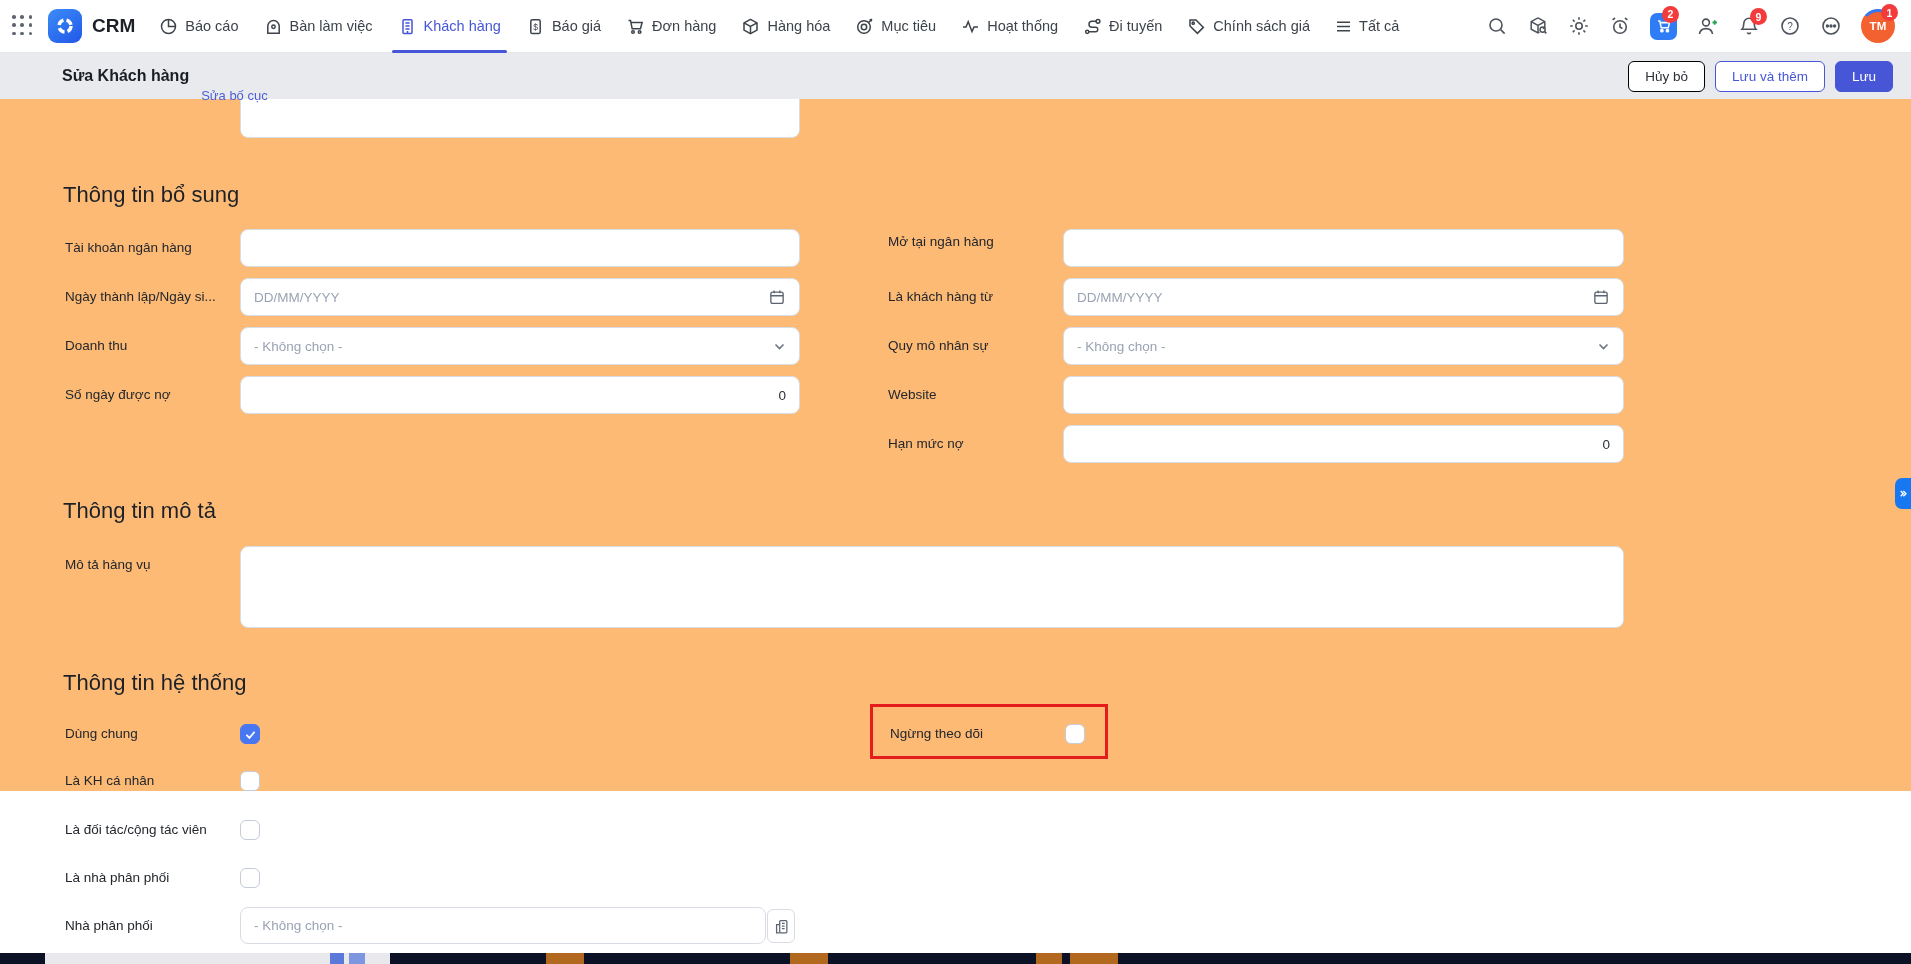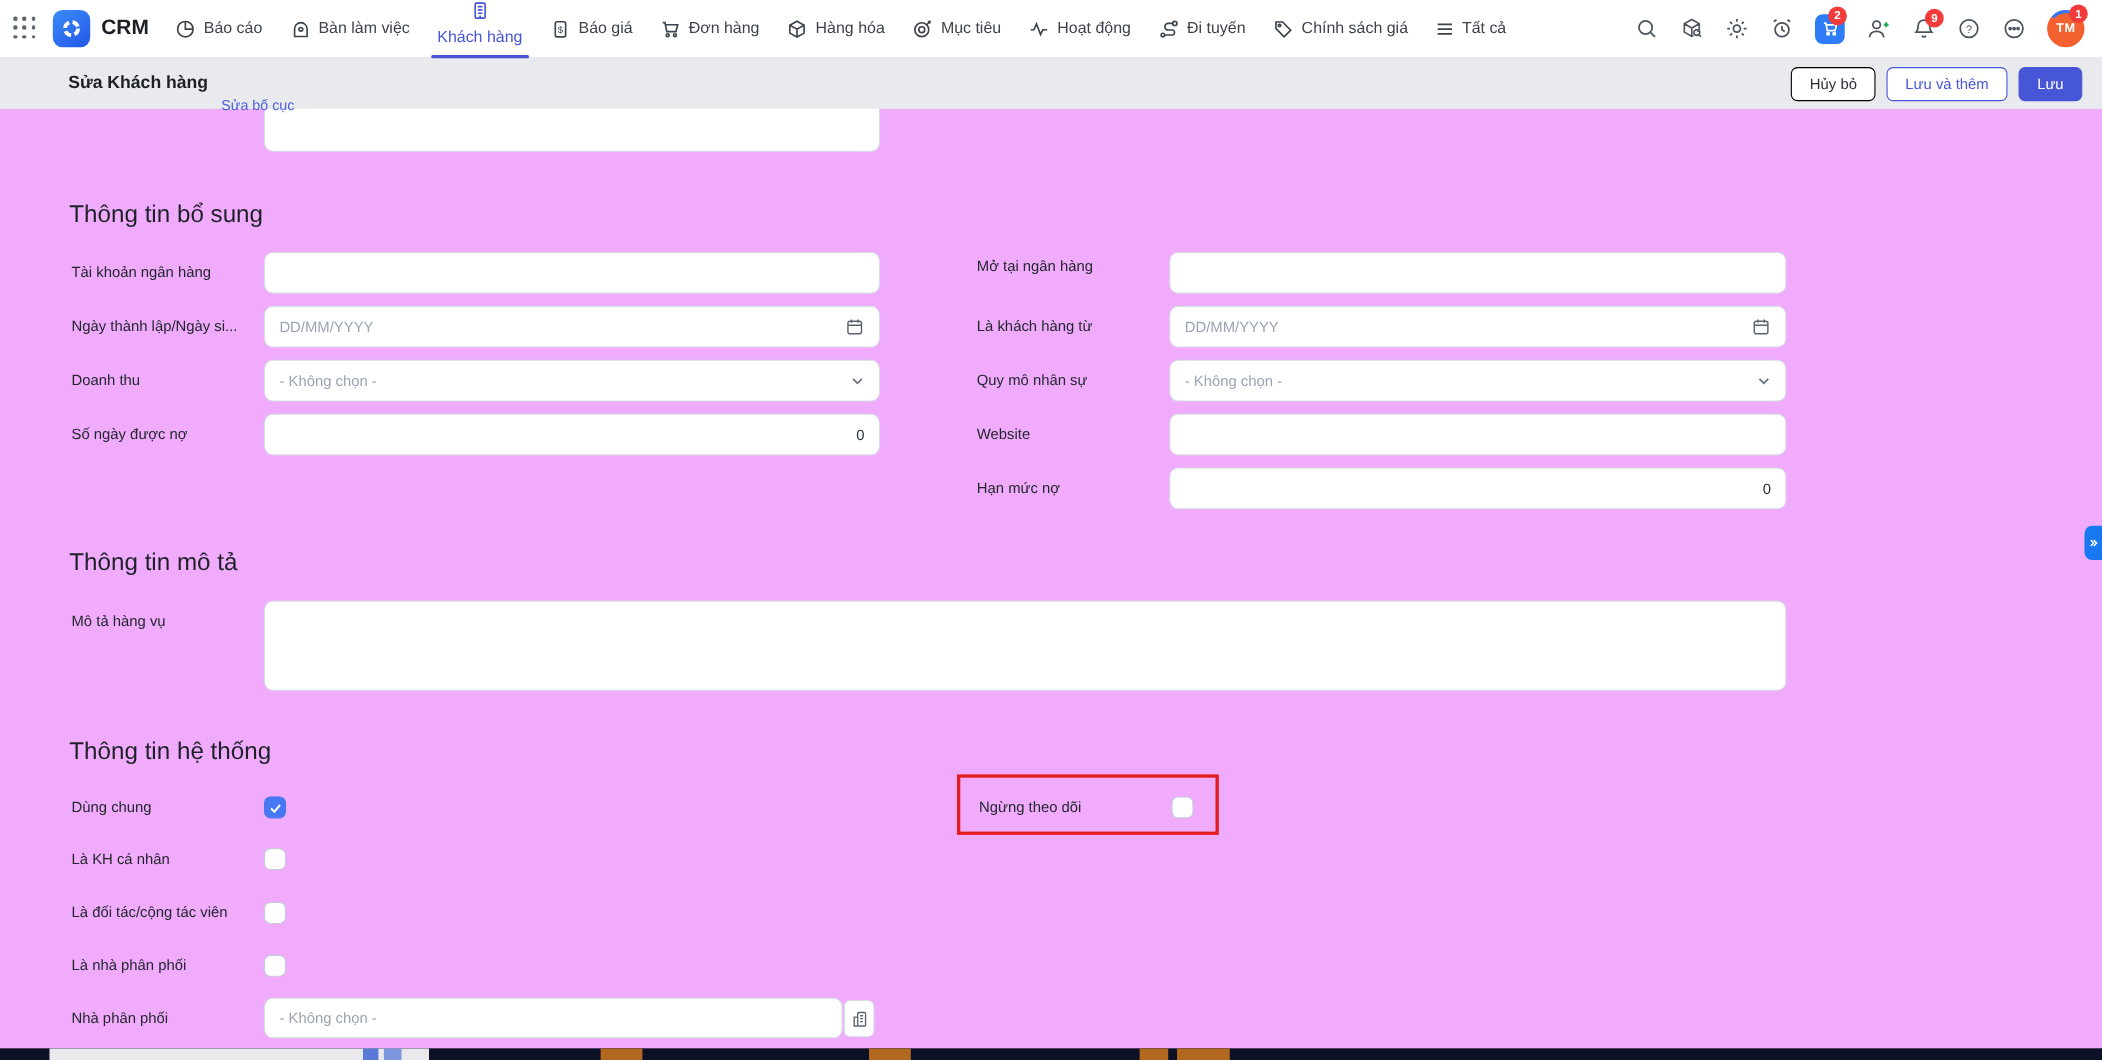--- a/index.html
+++ b/index.html
@@ -1,35 +1,35 @@
 <!DOCTYPE html>
 <html><head>
 <meta charset="utf-8">
 <style>
   * { margin:0; padding:0; box-sizing:border-box; }
   html,body { width:1911px; height:964px; overflow:hidden; background:#fff;
               font-family:"Liberation Sans", sans-serif; }
-  #app { position:relative; width:1911px; height:964px; background:#f0abfc; }
+  #app { position:relative; width:1911px; height:791px; background:#fdba74; }
 
   
   .navbar { position:absolute; top:0; left:0; right:0; height:53px; background:#fff;
             border-bottom:1px solid #e5e7eb; display:flex; align-items:center;
             padding:0 16px 0 12px; z-index:30; }
   .grid-dots { width:22px; height:22px; display:grid; grid-template-columns:repeat(3,1fr);
                gap:3px; margin-right:14px; cursor:pointer; }
   .grid-dots i { width:3.5px; height:3.5px; border-radius:50%; background:#5f6672; }
   .logo { width:34px; height:34px; border-radius:9px;
           background:linear-gradient(145deg,#3b8cf7,#2257e8); display:flex;
           align-items:center; justify-content:center; margin-right:10px; }
   .app-name { font-size:19px; font-weight:bold; color:#1c2026; margin-right:24px; }
   .nav-items { display:flex; align-items:center; gap:25px; height:53px; }
   .nav-item { display:flex; align-items:center; gap:7px; font-size:14.5px; color:#3d434b;
               height:53px; position:relative; cursor:pointer; white-space:nowrap; }
   .nav-item svg { flex:0 0 auto; }
-  .nav-item.active { color:#4656d6; font-weight:500;flex-direction:column; }
+  .nav-item.active { color:#4656d6; font-weight:500; }
   .nav-item.active::after { content:""; position:absolute; left:-6px; right:-6px; bottom:0;
                             height:3px; background:#4656d6; border-radius:2px; }
   .nav-right { margin-left:auto; display:flex; align-items:center; gap:19px; }
   .tool { position:relative; display:flex; align-items:center; justify-content:center;
           cursor:pointer; }
   .badge { position:absolute; top:-7px; left:12px; min-width:17px; height:17px;
            border-radius:9px; background:#f43b3b; color:#fff; font-size:10.5px;
            font-weight:bold; display:flex; align-items:center; justify-content:center;
            padding:0 4px; }
   .cart-app { width:27px; height:27px; border-radius:7px; background:#2f7df6;
@@ -158,21 +158,21 @@
             <circle cx="9" cy="10" r="6.3"></circle>
             <circle cx="9" cy="10" r="2.7"></circle>
             <path d="M13.5 5.5 17 2M14.8 2.2l2 2"></path>
           </svg>
         <span>Mục tiêu</span>
       </div>
       <div class="nav-item">
         <svg width="19" height="19" viewBox="0 0 19 19" fill="none" stroke="currentColor" stroke-width="1.5">
             <path d="M2 10h3l2.2-5.3L11 14.5l2-4.5h4"></path>
           </svg>
-        <span>Hoạt động</span>
+        <span>Hoạt thống</span>
       </div>
       <div class="nav-item">
         <svg width="19" height="19" viewBox="0 0 19 19" fill="none" stroke="currentColor" stroke-width="1.5">
             <circle cx="15" cy="4.3" r="1.9"></circle>
             <circle cx="4.2" cy="14.8" r="1.6"></circle>
             <path d="M13.2 4.3H9a3 3 0 0 0 0 6h4a2.3 2.3 0 0 1 0 4.5H6"></path>
           </svg>
         <span>Đi tuyến</span>
       </div>
       <div class="nav-item">

